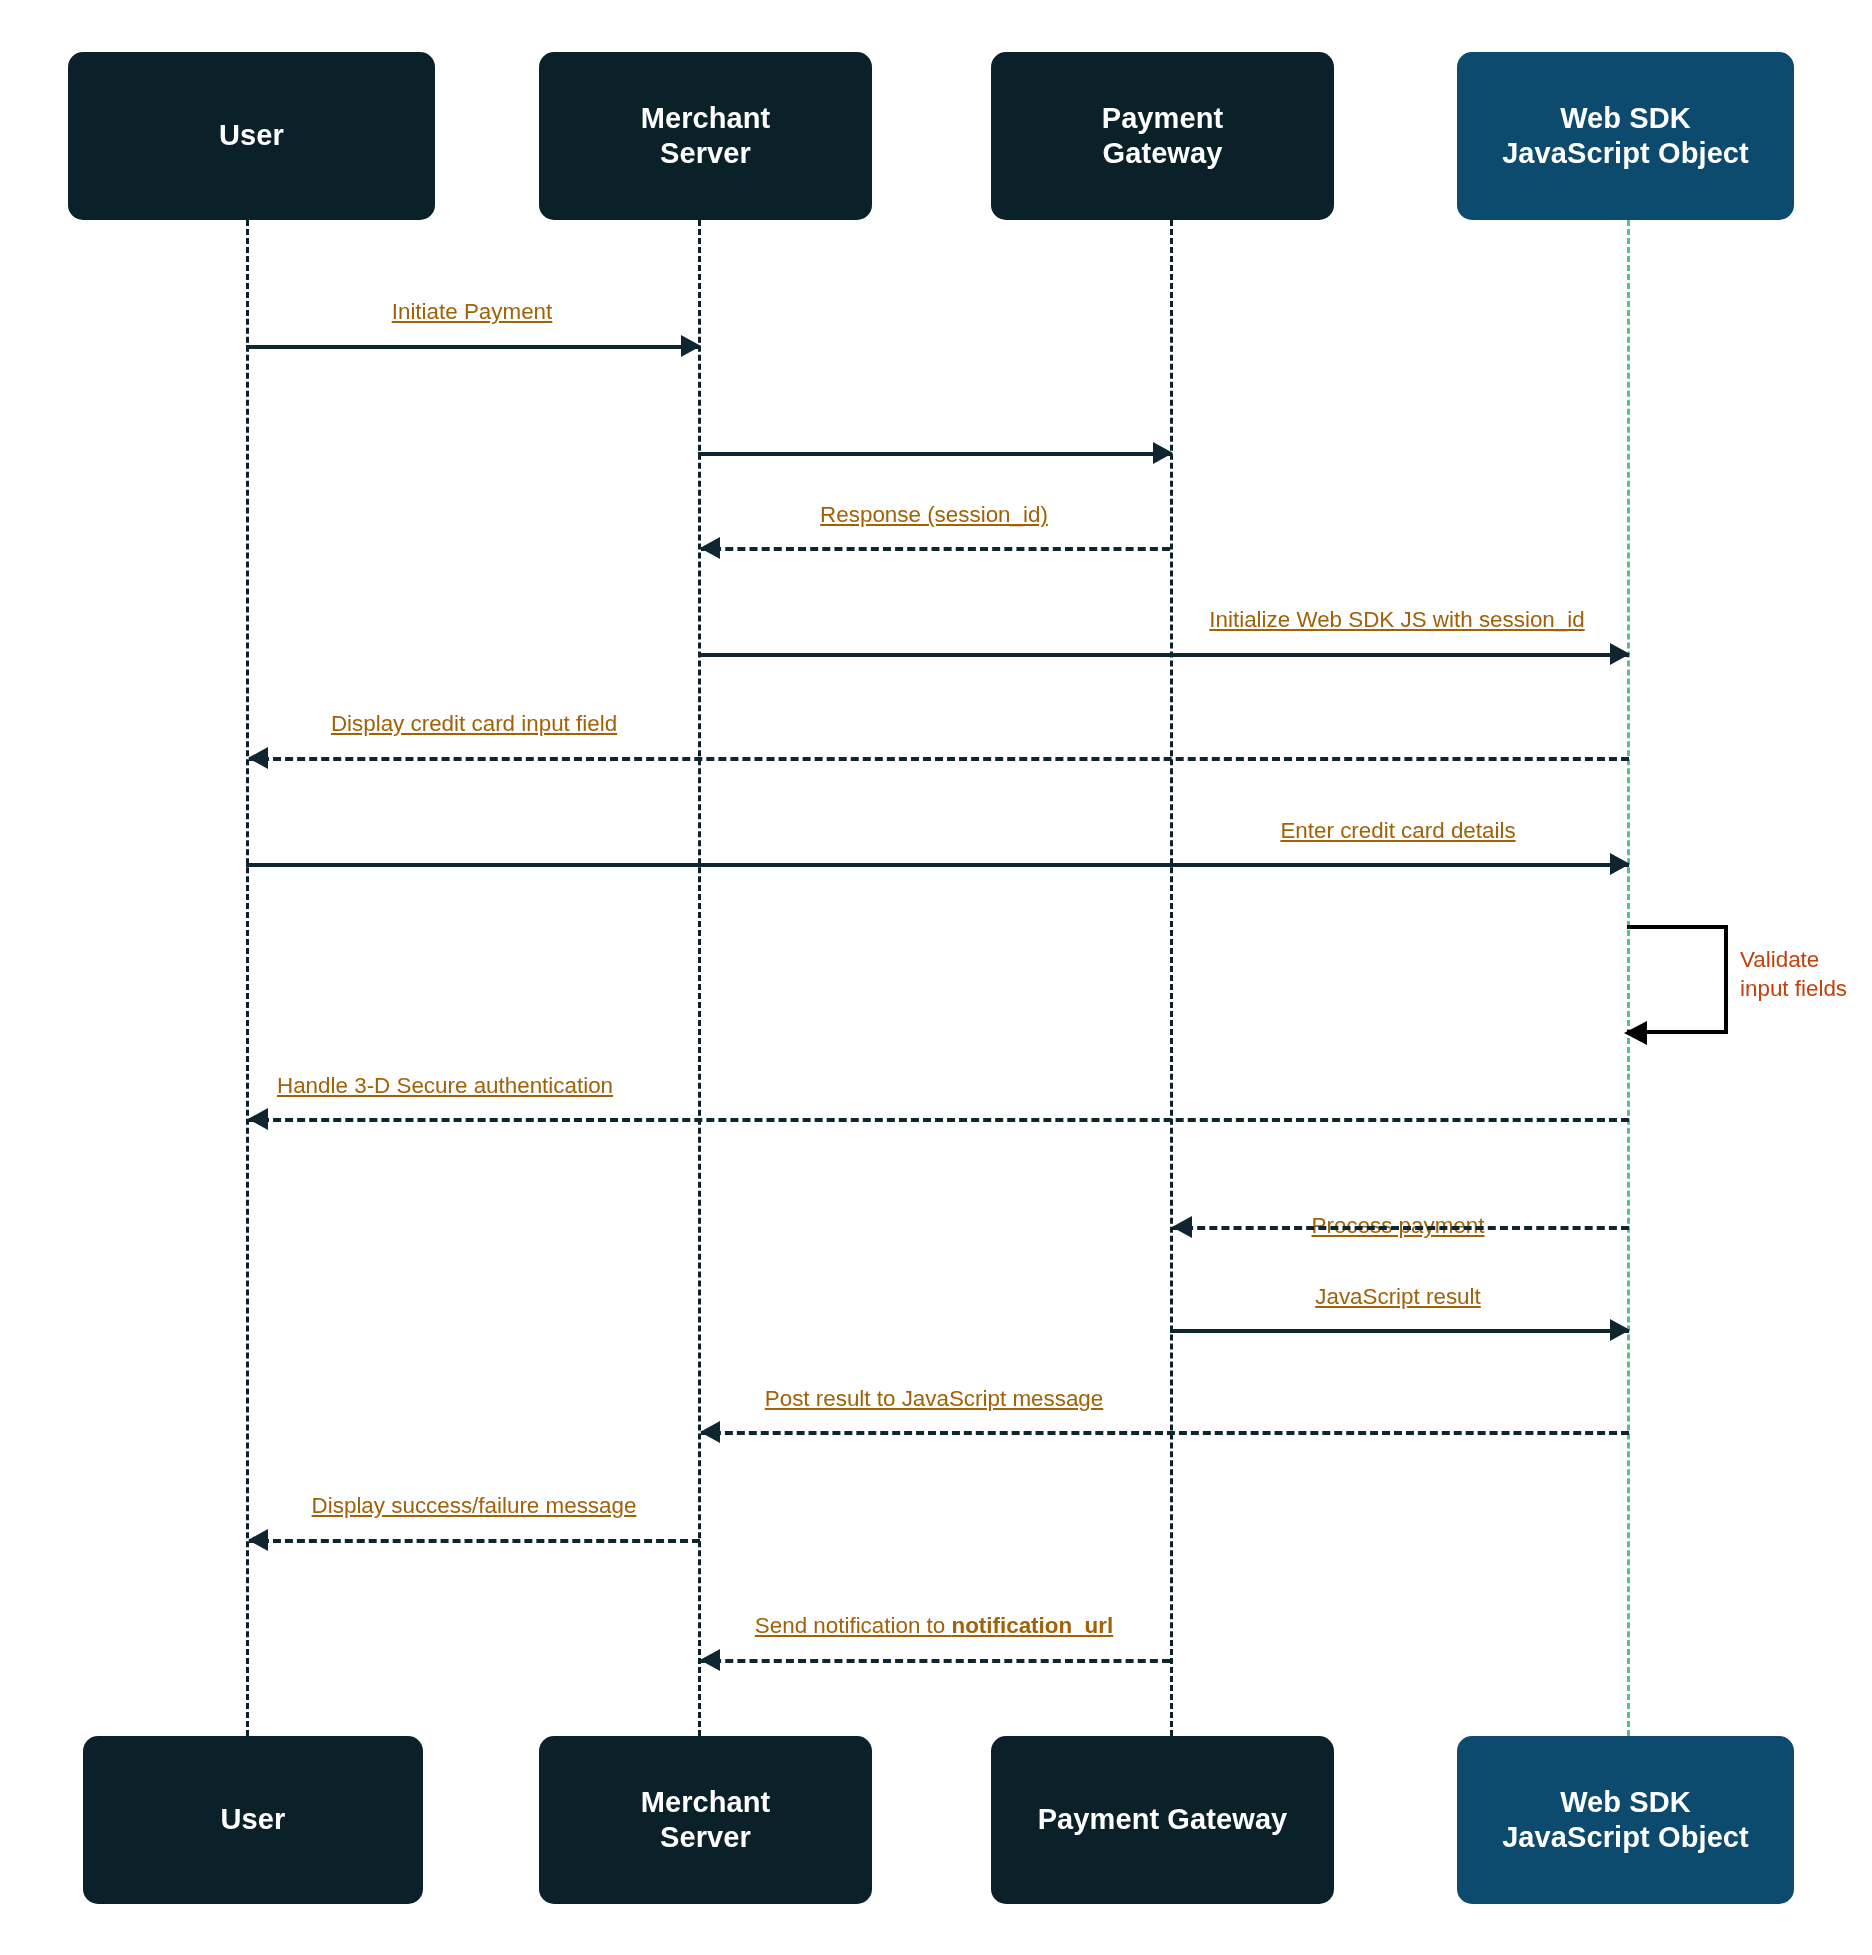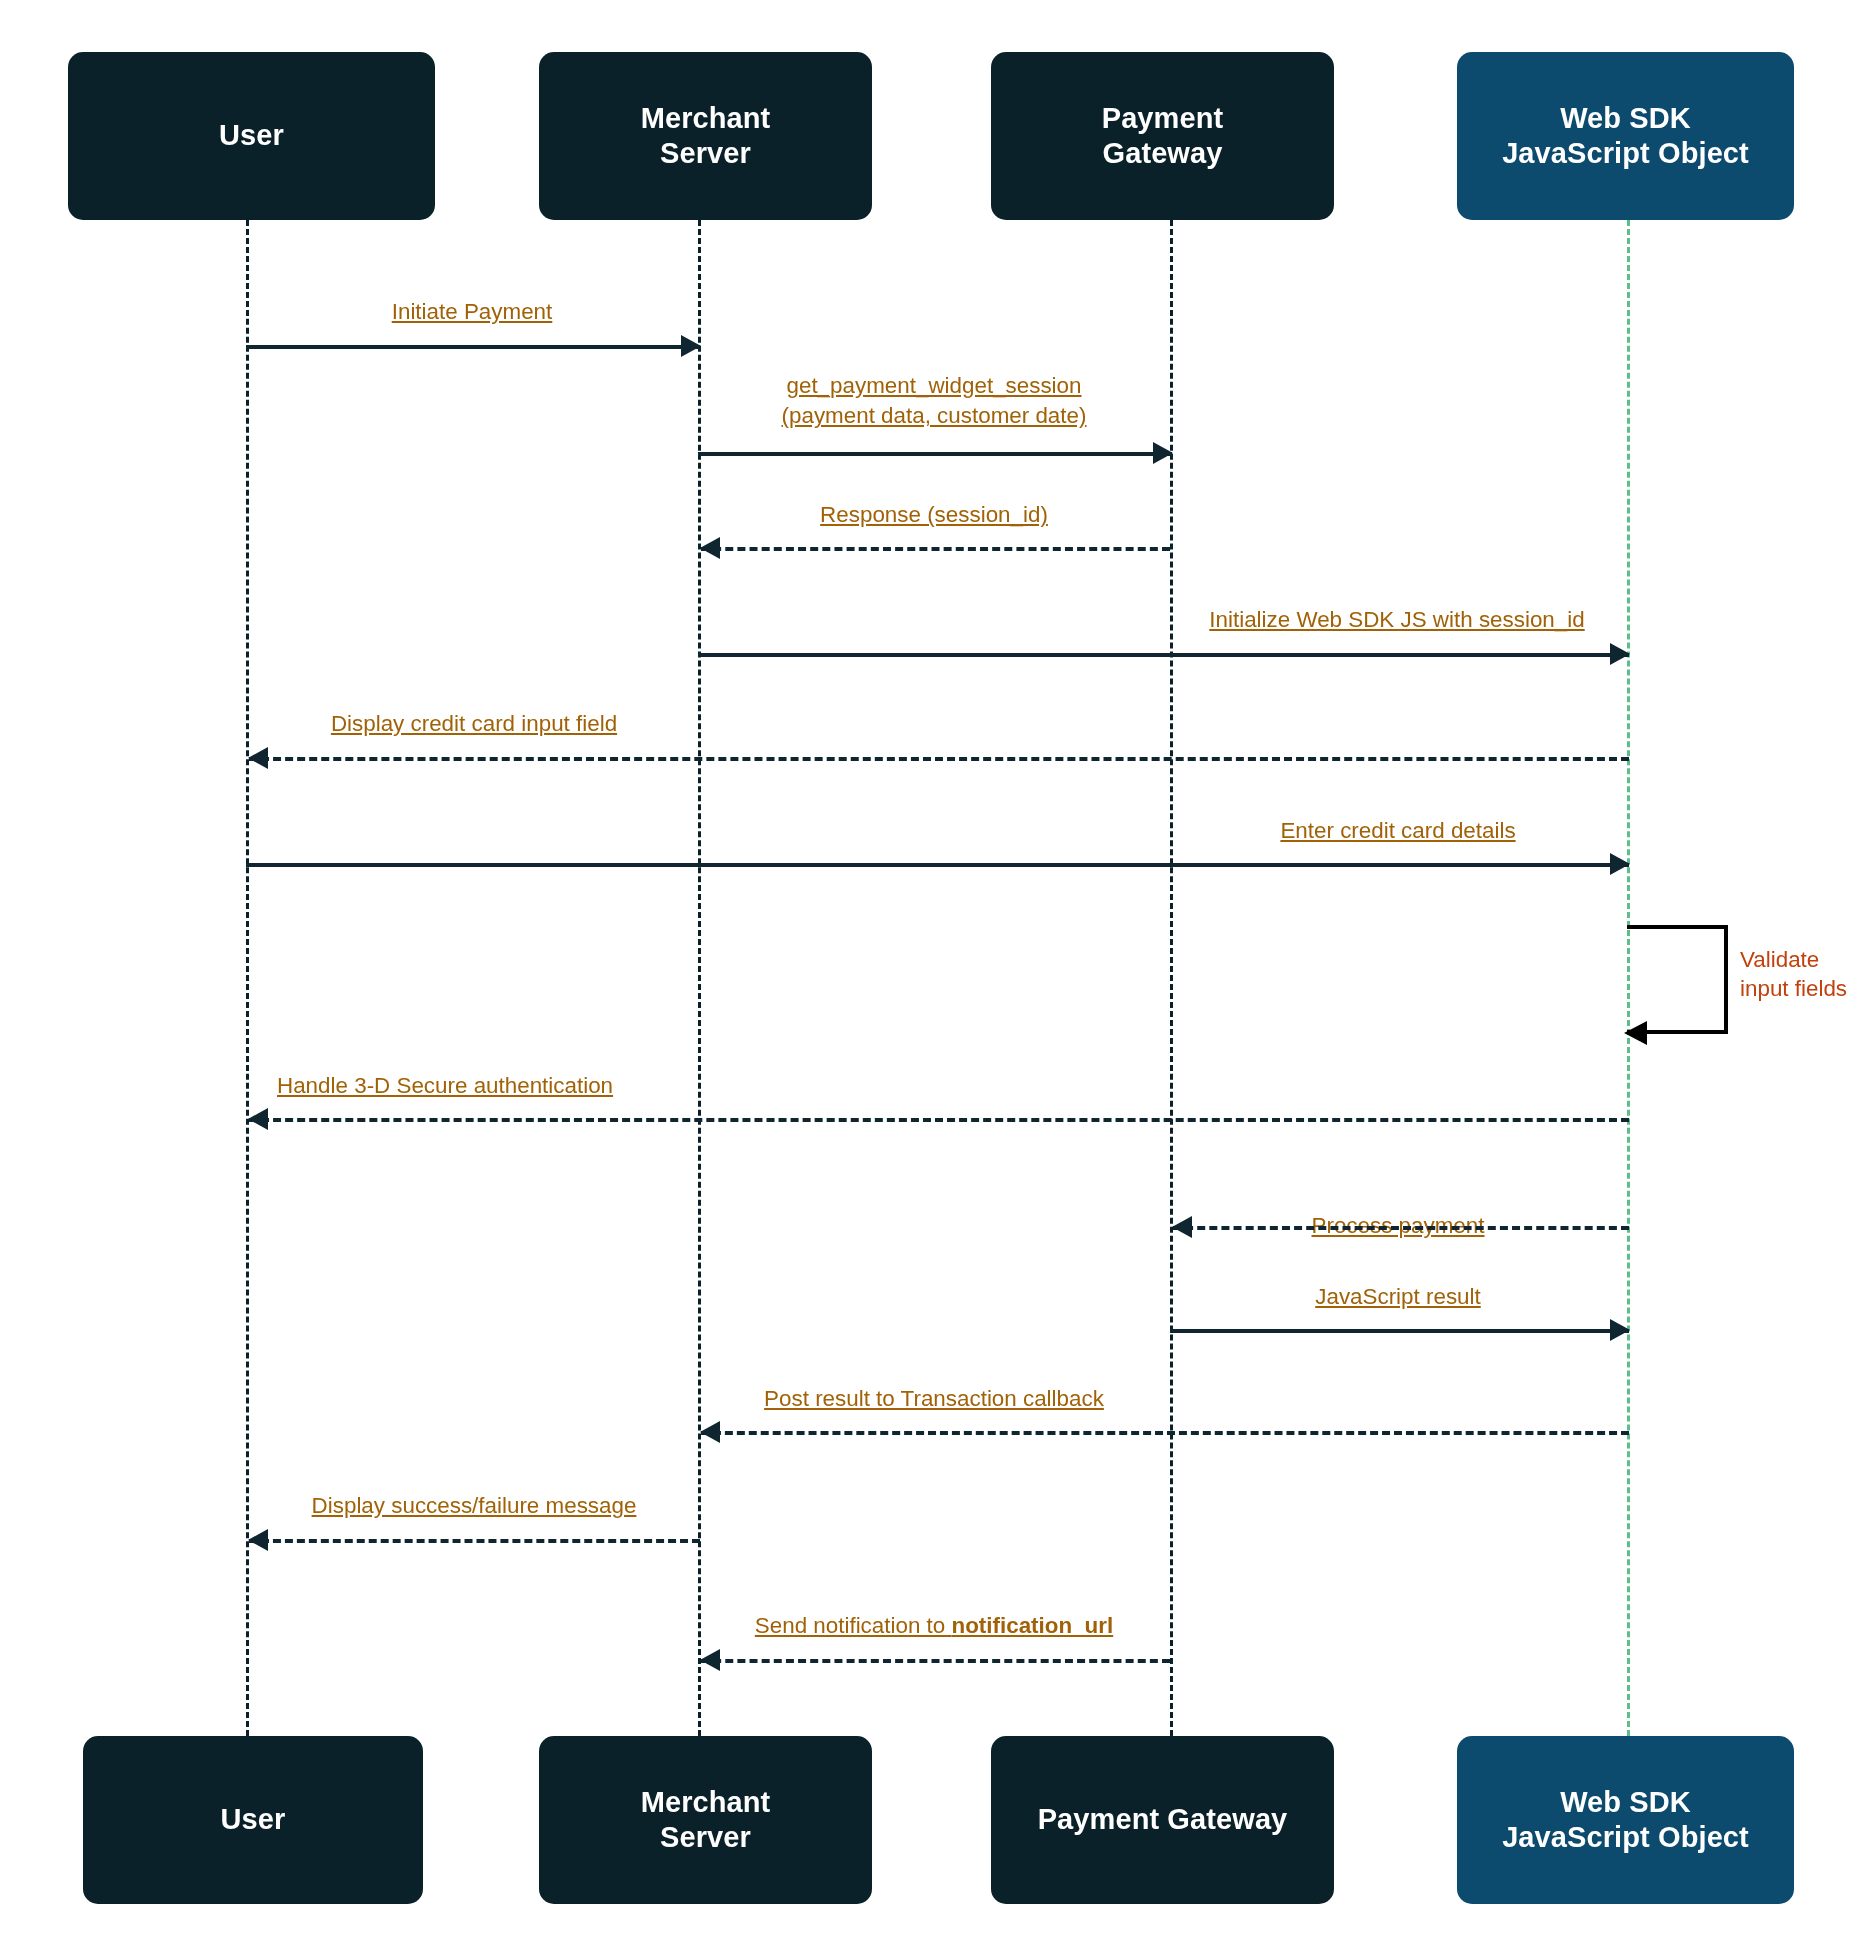--- a/index.html
+++ b/index.html
@@ -107,22 +107,20 @@
   <div class="lifeline" style="left:698px; top:220px; height:1516px;"></div>
   <div class="lifeline" style="left:1170px; top:220px; height:1516px;"></div>
   <div class="lifeline green" style="left:1627px; top:220px; height:1516px;"></div>
 
   <div class="msg-label ctr" style="left:472px; top:297px;">Initiate Payment</div>
   <div class="msg" style="left:246px; width:454px; top:345px;">
     <div class="line"></div>
     <div class="head right"></div>
   </div>
 
-  <div class="msg-label ctr" style="left:934px; top:371px; white-space:pre-line;">get_payment_widget_session
-(payment data, customer date)</div>
   <div class="msg" style="left:698px; width:474px; top:452px;">
     <div class="line"></div>
     <div class="head right"></div>
   </div>
 
   <div class="msg-label ctr" style="left:934px; top:500px;">Response (session_id)</div>
   <div class="msg dashed" style="left:701px; width:469px; top:547px;">
     <div class="line"></div>
     <div class="head left"></div>
   </div>
@@ -165,21 +163,21 @@
     <div class="line"></div>
     <div class="head left"></div>
   </div>
 
   <div class="msg-label ctr" style="left:1398px; top:1282px;">JavaScript result</div>
   <div class="msg" style="left:1170px; width:459px; top:1329px;">
     <div class="line"></div>
     <div class="head right"></div>
   </div>
 
-  <div class="msg-label ctr" style="left:934px; top:1384px;">Post result to Transaction callback</div>
+  <div class="msg-label ctr" style="left:934px; top:1384px;">Post result to JavaScript message</div>
   <div class="msg dashed" style="left:701px; width:928px; top:1431px;">
     <div class="line"></div>
     <div class="head left"></div>
   </div>
 
   <div class="msg-label ctr" style="left:474px; top:1491px;">Display success/failure message</div>
   <div class="msg dashed" style="left:249px; width:451px; top:1539px;">
     <div class="line"></div>
     <div class="head left"></div>
   </div>

